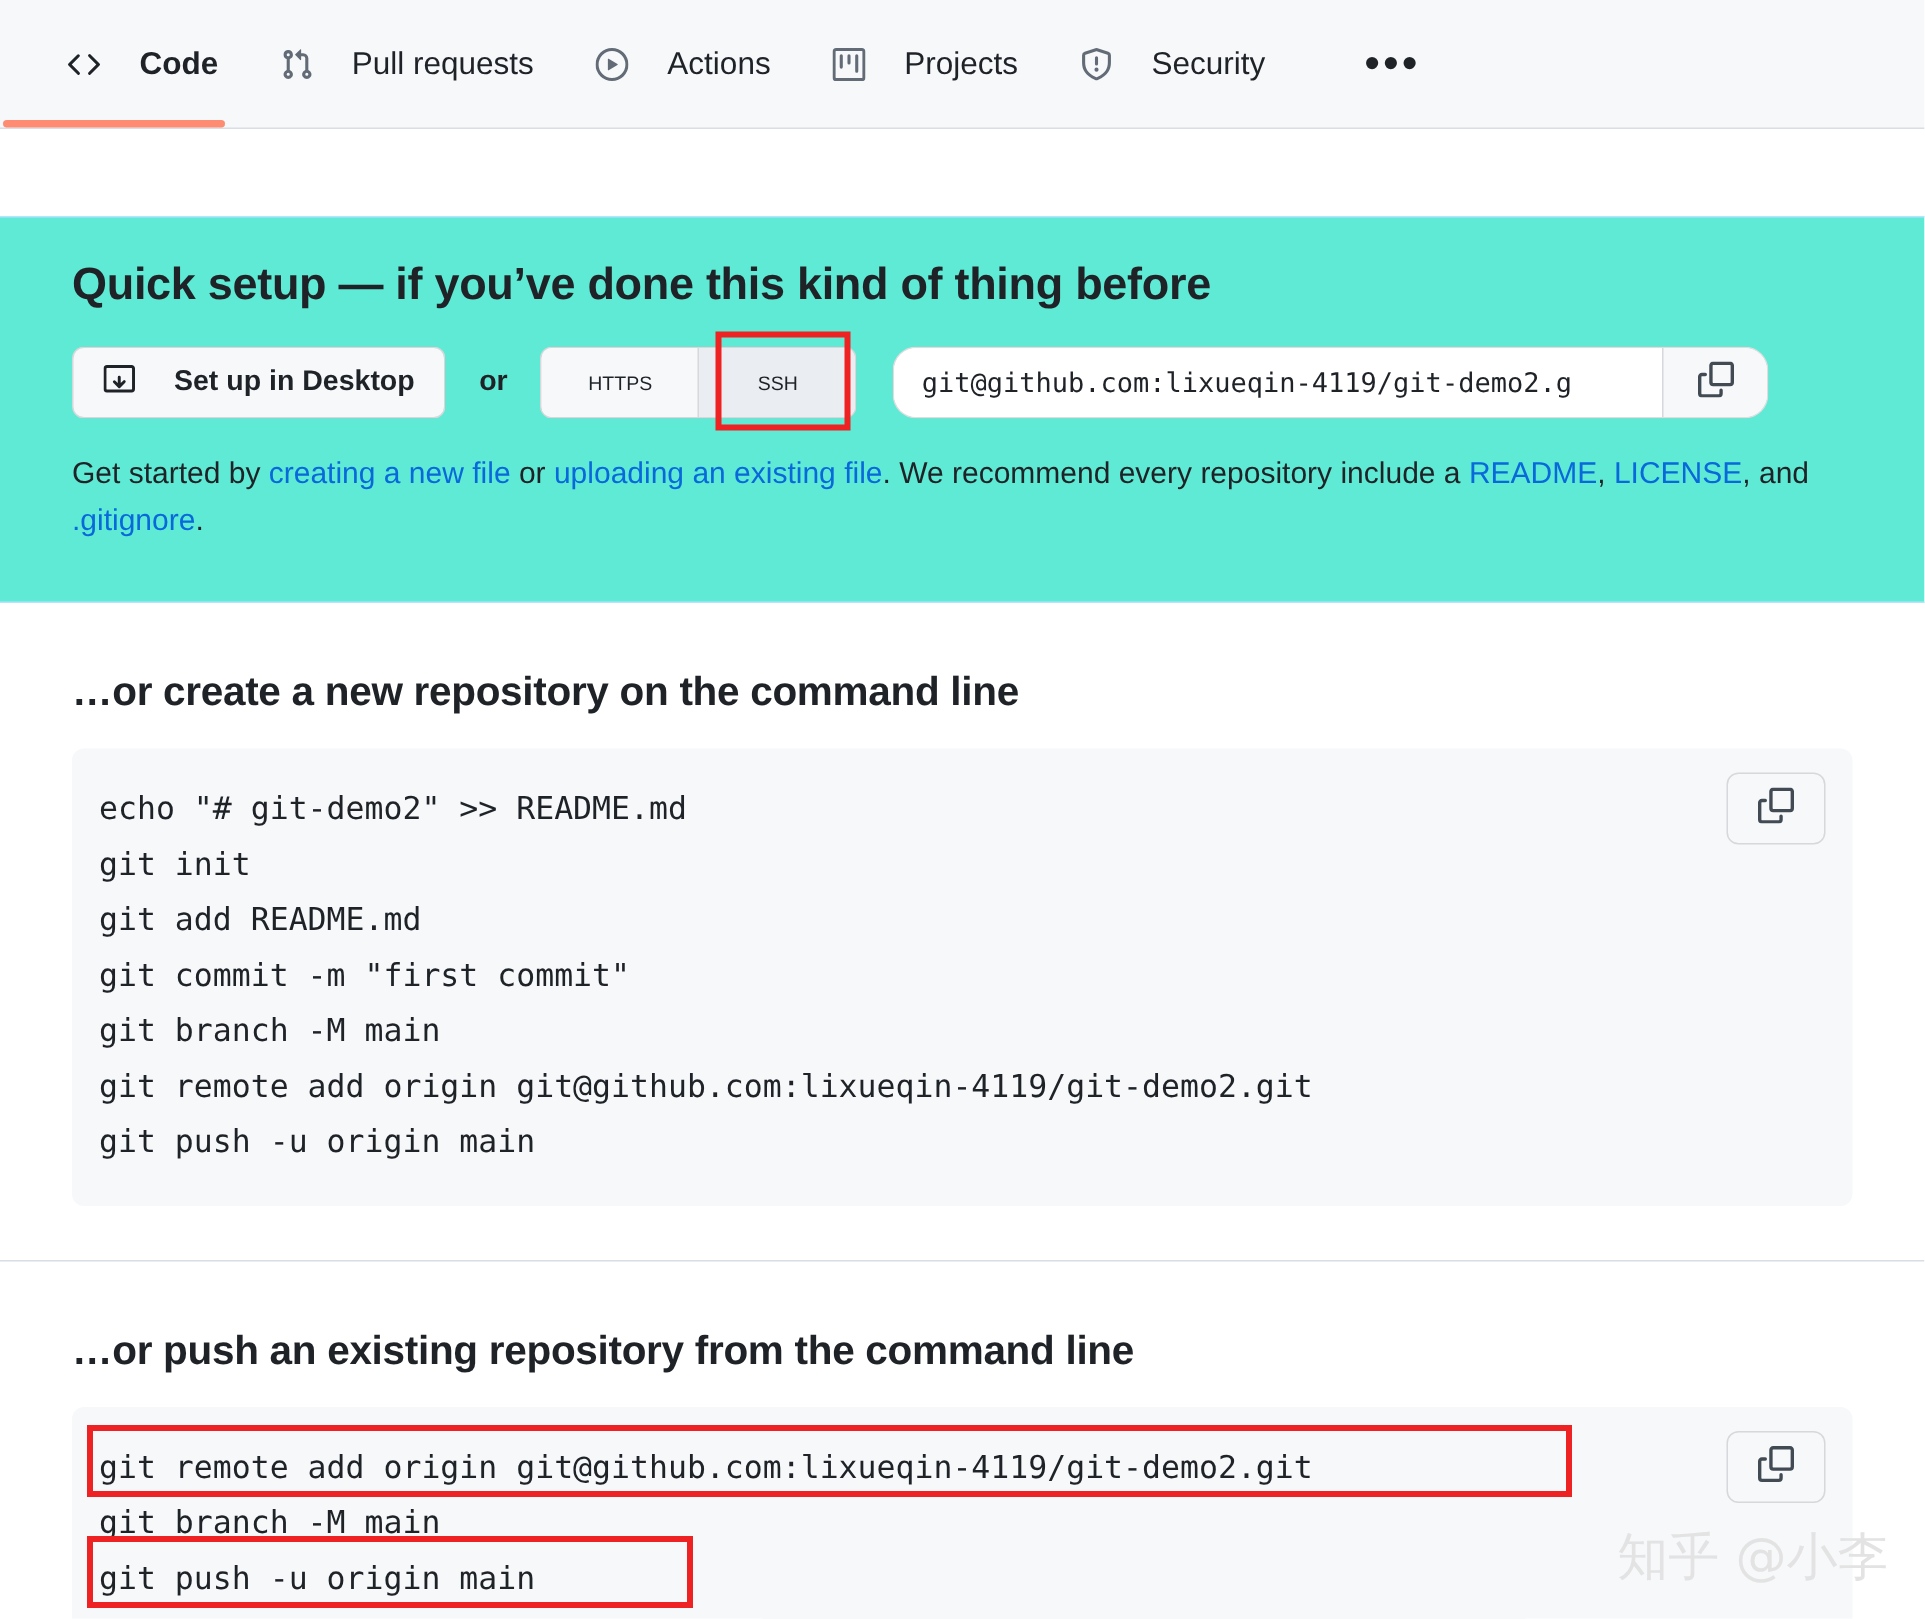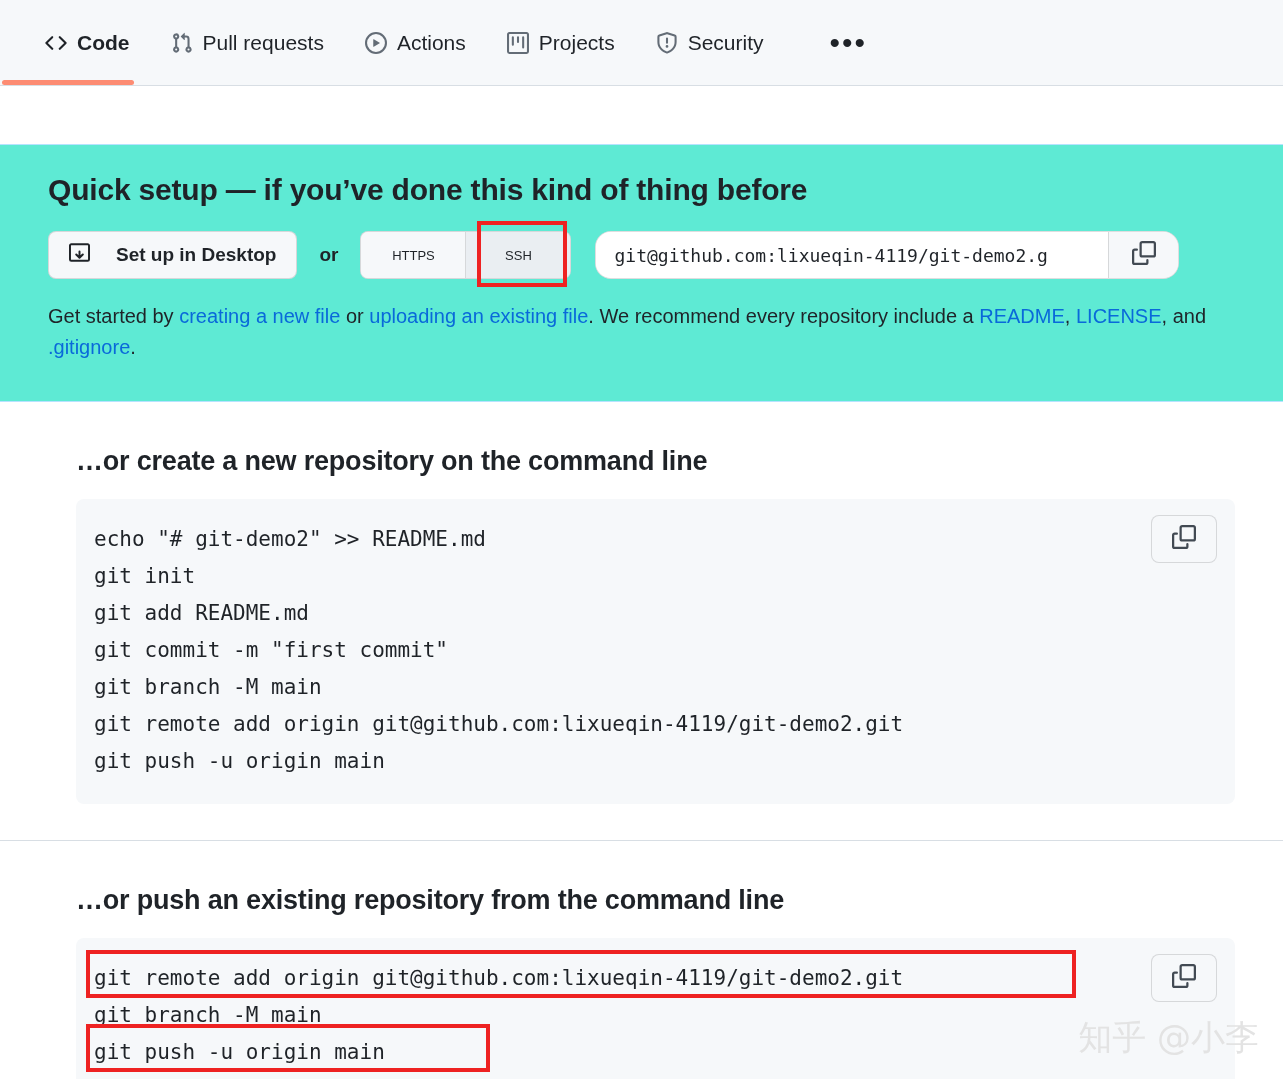--- a/index.html
+++ b/index.html
@@ -18,21 +18,21 @@
     height: 86px;
     background: #f6f8fa;
     border-bottom: 1px solid #d8dee4;
     display: flex;
     align-items: center;
     padding: 0 24px;
   }
   .nav-item {
     display: flex;
     align-items: center;
-    gap: 9px;
+    gap: 25px;
     height: 100%;
     padding: 0 20px;
     font-size: 21px;
     color: #1f2328;
     white-space: nowrap;
     position: relative;
   }
   .nav-item.active { font-weight: 700; }
   .nav-item.active::after {
     content: "";
@@ -167,21 +167,21 @@
 
   
   .red-box {
     position: absolute;
     border: 4px solid #ee2222;
     pointer-events: none;
   }
 
   
   .section {
-    padding: 44px 48px 36px 76px;
+    padding: 44px 48px 36px 48px;
     border-bottom: 1px solid #d8dee4;
     position: relative;
   }
   .section.last { border-bottom: none; padding-bottom: 0; }
   .sec-title {
     font-size: 27px;
     font-weight: 700;
     letter-spacing: -0.2px;
     color: #1f2328;
     margin-bottom: 22px;

